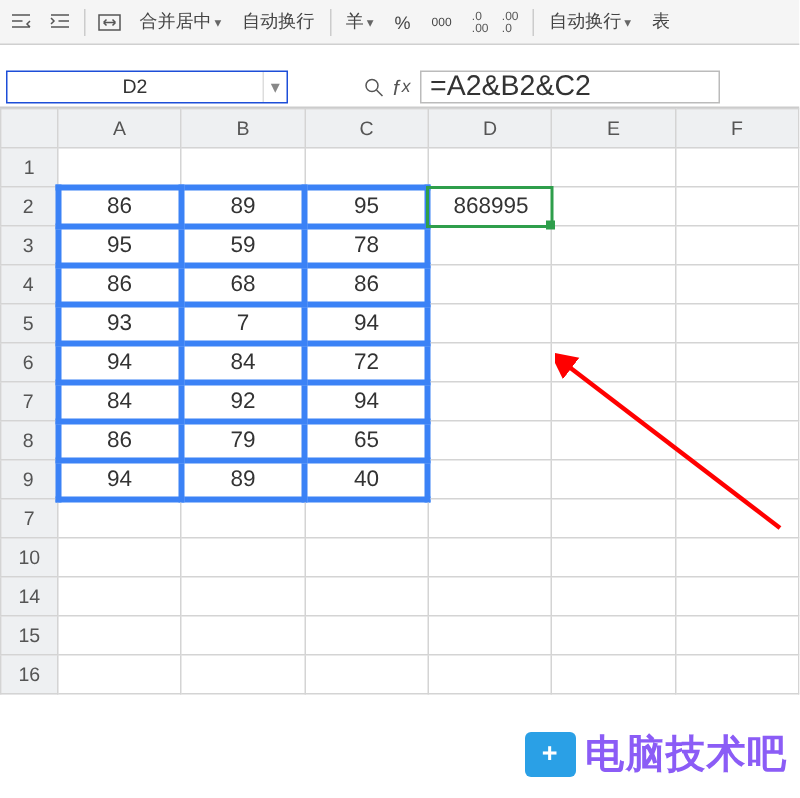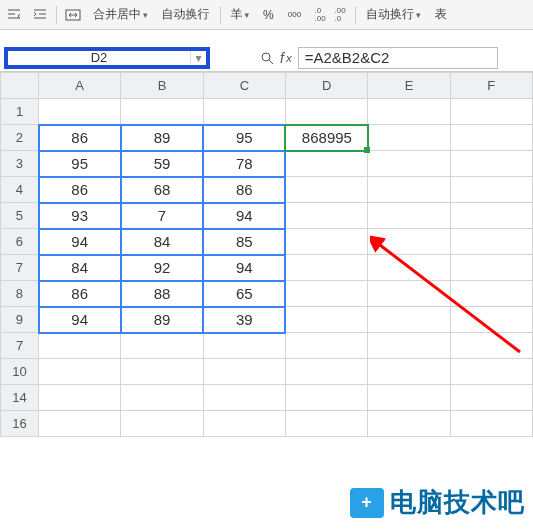--- a/index.html
+++ b/index.html
@@ -37,39 +37,39 @@
   .dec-btn { width:18px; height:18px; display:flex; flex-direction:column; align-items:center; justify-content:center; font-size:8px; line-height:1; color:#555; cursor:pointer;}
   .formula-row {
     height: 28px;
     display:flex;
     align-items:center;
     border-bottom:1px solid #ccc;
     background:#fff;
     margin-top: 14px;
   }
   .namebox {
-    width: 206px;
+    width: 188px;
     height: 22px;
-    border:4px solid #1d4ed8;
+    border:1px solid #1d4ed8;
     margin-left:4px;
     display:flex;
     align-items:center;
     justify-content:center;
     position:relative;
     background:#fff;
   }
   .namebox .nb-text { flex:1; text-align:center; color:#333; font-size:13px;}
   .namebox .nb-drop { width:16px; text-align:center; color:#888; border-left:1px solid #ddd; height:100%; display:flex; align-items:center; justify-content:center;}
   .fx-area { display:flex; align-items:center; margin-left:50px; gap:6px;}
   .fx-icon { font-size:14px; color:#555; display:flex; align-items:center; gap:2px;}
   .fx-input {
     border:1px solid #bbb;
     height:22px;
     padding:0 6px;
-    font-size:15px;
+    font-size:19px;
     color:#333;
     width: 200px;
     display:flex;
     align-items:center;
     background:#fff;
   }
   .grid-wrap { position:relative; }
   table.sheet {
     border-collapse: collapse;
     table-layout: fixed;
@@ -86,21 +86,21 @@
   }
   table.sheet th {
     background: #eef0f2;
     font-weight: normal;
     color:#555;
     font-size:13px;
   }
   table.sheet th.corner { width: 36px; background:#eef0f2;}
   table.sheet th.rowhdr { width:36px; background:#eef0f2; }
   table.sheet th.colhdr { width: 78px; }
-  .data-border td.b { border:2px solid #3b82f6; }
+  .data-border td.b { border:4px solid #3b82f6; }
   td.sel {
     outline: 2px solid #2e9e4b;
     outline-offset: -1px;
     position:relative;
     text-align:left;
     padding-left:6px;
   }
   td.sel::after{
     content:"";
     position:absolute;
@@ -115,21 +115,21 @@
     pointer-events:none;
   }
   .watermark {
     position:absolute;
     right:8px; bottom:12px;
     display:flex;
     align-items:center;
     gap:6px;
     font-weight:bold;
     font-size:26px;
-    color:#0369a1;
+    color:#8b5cf6;
     letter-spacing:1px;
   }
   .watermark .wm-icon{
     width:34px; height:30px;
     background:#2aa0e6;
     border-radius:4px;
     position:relative;
     display:flex; align-items:center; justify-content:center;
   }
   .watermark .wm-icon::before{
@@ -261,48 +261,48 @@
           <td class="b">7</td>
           <td class="b">94</td>
           <td></td>
           <td></td>
           <td></td>
         </tr>
   <tr class="data-border">
           <th class="rowhdr">6</th>
           <td class="b">94</td>
           <td class="b">84</td>
-          <td class="b">85</td>
+          <td class="b">72</td>
           <td></td>
           <td></td>
           <td></td>
         </tr>
   <tr class="data-border">
           <th class="rowhdr">7</th>
           <td class="b">84</td>
           <td class="b">92</td>
           <td class="b">94</td>
           <td></td>
           <td></td>
           <td></td>
         </tr>
   <tr class="data-border">
           <th class="rowhdr">8</th>
           <td class="b">86</td>
-          <td class="b">88</td>
+          <td class="b">79</td>
           <td class="b">65</td>
           <td></td>
           <td></td>
           <td></td>
         </tr>
   <tr class="data-border">
           <th class="rowhdr">9</th>
           <td class="b">94</td>
           <td class="b">89</td>
-          <td class="b">39</td>
+          <td class="b">40</td>
           <td></td>
           <td></td>
           <td></td>
         </tr>
   <tr>
           <th class="rowhdr">7</th>
           <td></td>
           <td></td>
           <td></td>
           <td></td>
@@ -313,20 +313,29 @@
           <th class="rowhdr">10</th>
           <td></td>
           <td></td>
           <td></td>
           <td></td>
           <td></td>
           <td></td>
         </tr>
   <tr>
           <th class="rowhdr">14</th>
+          <td></td>
+          <td></td>
+          <td></td>
+          <td></td>
+          <td></td>
+          <td></td>
+        </tr>
+  <tr>
+          <th class="rowhdr">15</th>
           <td></td>
           <td></td>
           <td></td>
           <td></td>
           <td></td>
           <td></td>
         </tr>
   <tr>
           <th class="rowhdr">16</th>
           <td></td>

